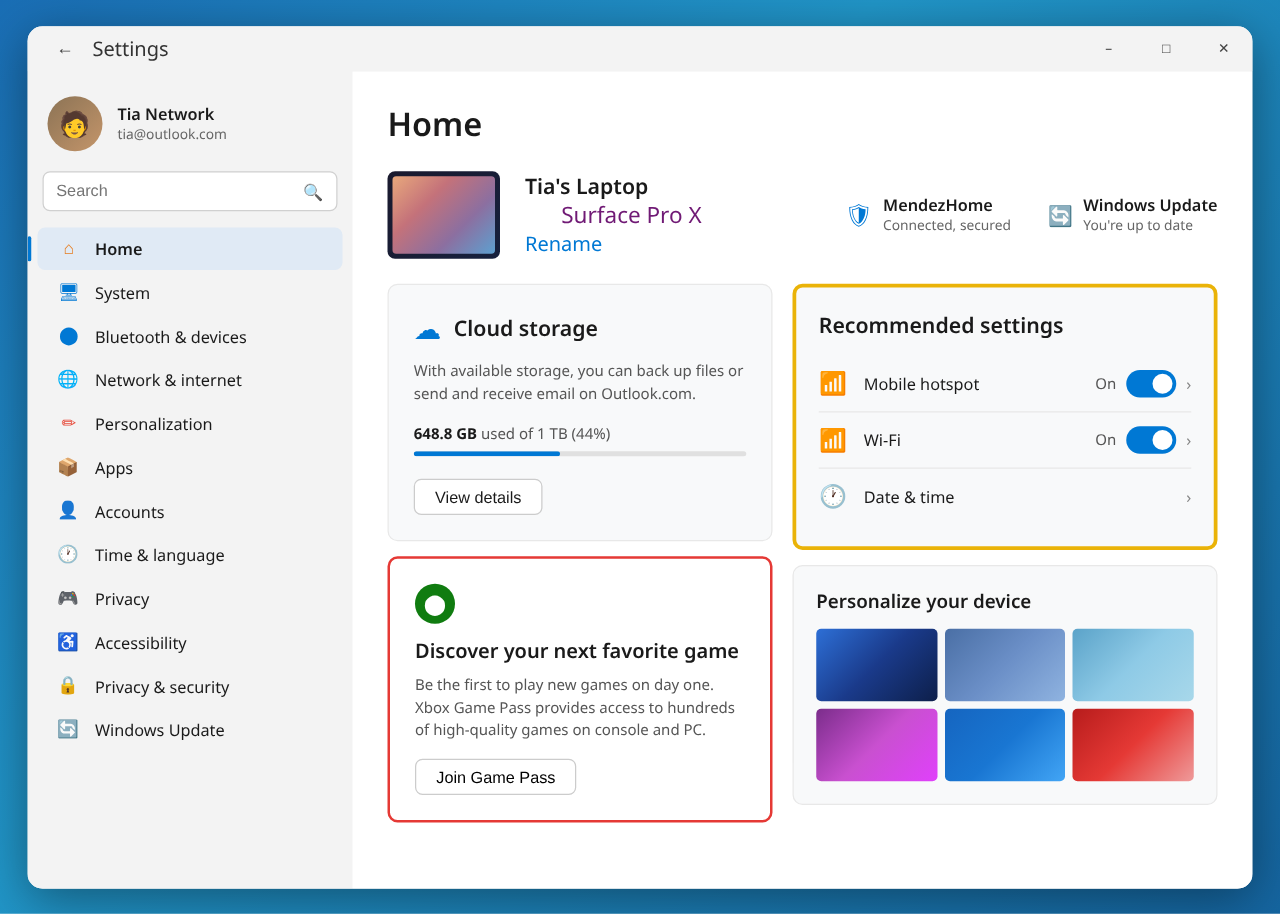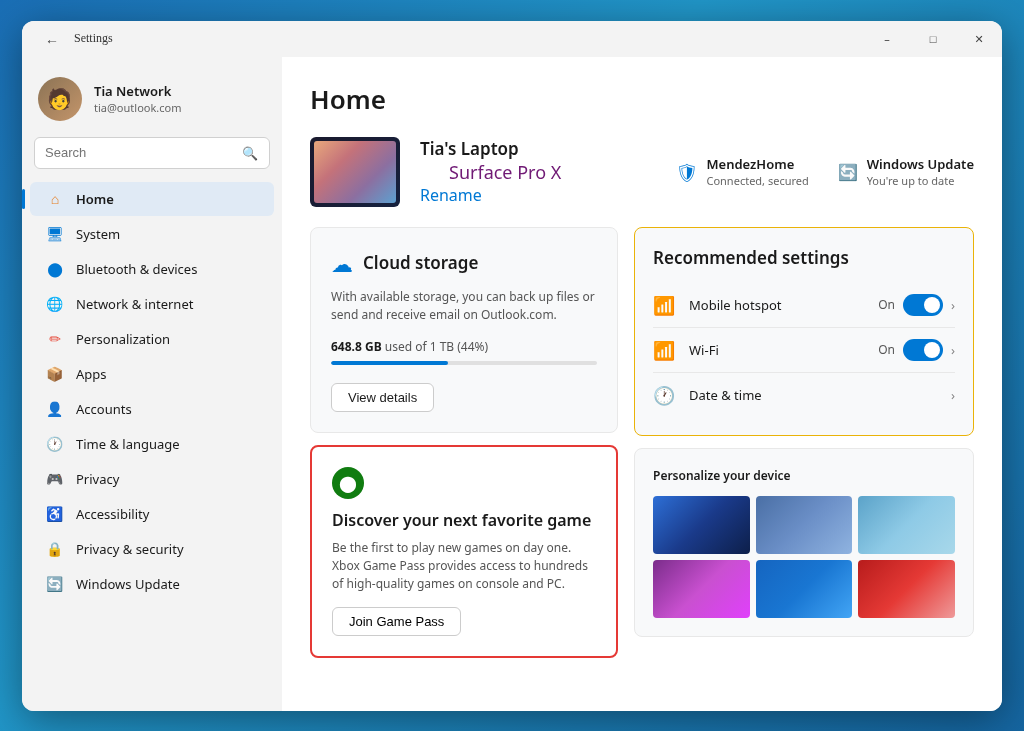--- a/index.html
+++ b/index.html
@@ -35,24 +35,23 @@
     }
     .titlebar-back {
       width: 28px; height: 28px;
       display: flex; align-items: center; justify-content: center;
       border-radius: 4px;
       cursor: pointer;
       font-size: 14px; color: #444;
     }
     .titlebar-title {
       margin-left: 8px;
-      font-size: 12px;
+      font-size: 16px;
       color: #333;
       font-weight: 400;
-      font-family: Liberation Serif, serif;
     }
     .titlebar-controls {
       position: absolute;
       right: 0; top: 0;
       display: flex;
       height: 36px;
     }
     .titlebar-btn {
       width: 46px; height: 36px;
       display: flex; align-items: center; justify-content: center;
@@ -261,21 +260,21 @@
     .join-btn {
       padding: 6px 16px;
       background: white;
       border: 1px solid #ccc;
       border-radius: 6px;
       font-size: 13px;
       cursor: pointer;
     }
     
     .right-col { display: flex; flex-direction: column; gap: 12px; }
-    .recommended-card { background: #f8f9fa; border-radius: 8px; padding: 18px; border: 1px solid #eab308; }
+    .recommended-card { background: #f8f9fa; border-radius: 8px; padding: 18px; border: 3px solid #eab308; }
     .rec-title { font-size: 17px; font-weight: 600; color: #1a1a1a; margin-bottom: 14px; }
     .rec-item {
       display: flex; align-items: center;
       padding: 10px 0;
       border-bottom: 1px solid #e8e8e8;
       gap: 12px;
     }
     .rec-item:last-child { border-bottom: none; }
     .rec-item-icon { font-size: 18px; color: #444; width: 24px; text-align: center; }
     .rec-item-label { flex: 1; font-size: 13px; color: #1a1a1a; }
@@ -293,21 +292,21 @@
       content: '';
       position: absolute;
       right: 3px; top: 3px;
       width: 16px; height: 16px;
       background: white;
       border-radius: 50%;
     }
     .chevron { color: #888; font-size: 13px; }
     
     .personalize-card { background: #f8f9fa; border-radius: 8px; padding: 18px; border: 1px solid #e8e8e8; }
-    .pers-title { font-size: 12px; font-weight: 600; color: #1a1a1a; margin-bottom: 12px; }
+    .pers-title { font-size: 15px; font-weight: 600; color: #1a1a1a; margin-bottom: 12px; }
     .wallpaper-grid {
       display: grid;
       grid-template-columns: 1fr 1fr 1fr;
       gap: 6px;
     }
     .wallpaper-thumb {
       height: 58px;
       border-radius: 4px;
       overflow: hidden;
       cursor: pointer;

